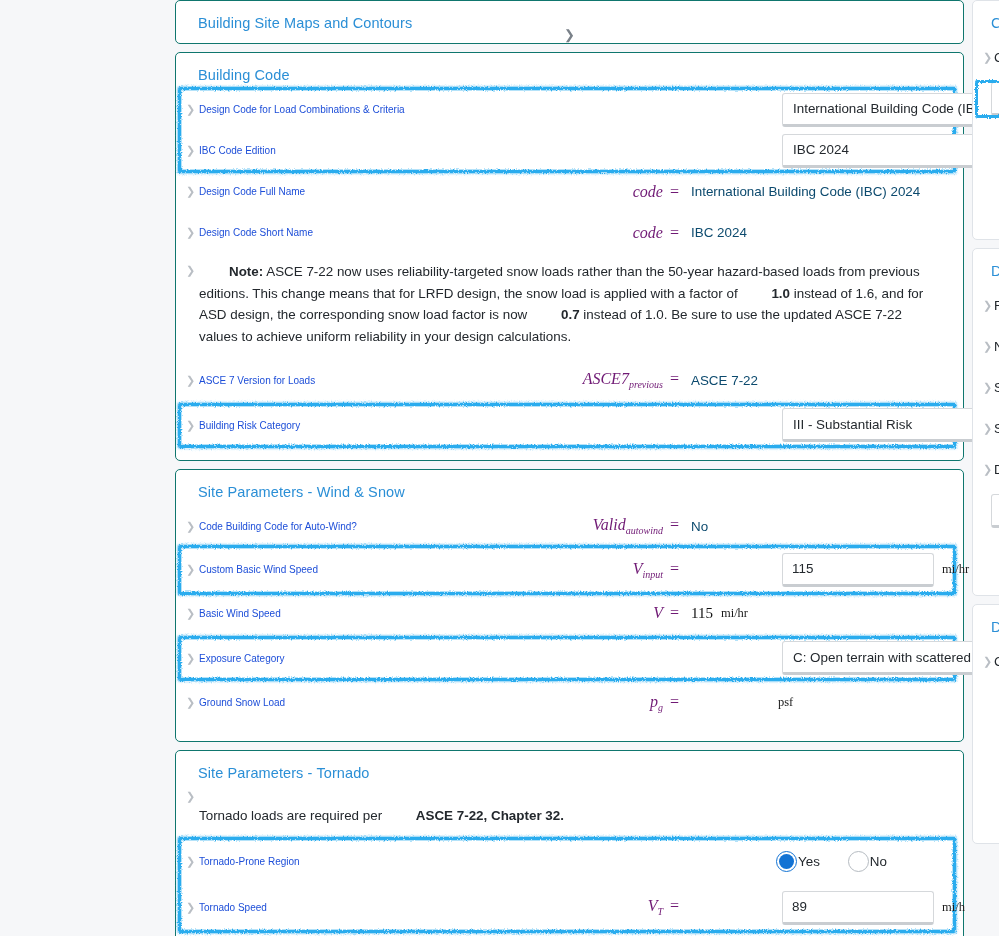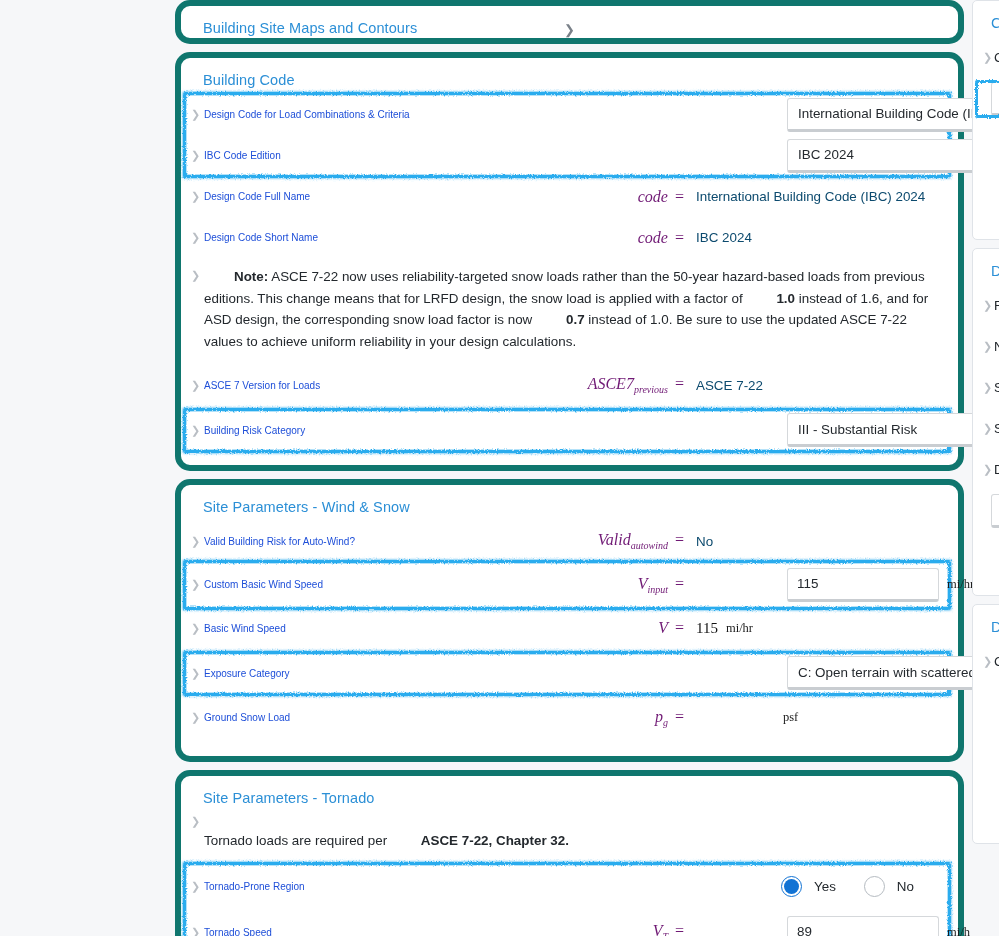--- a/index.html
+++ b/index.html
@@ -18,22 +18,22 @@
 
   
   .main-col {
     position: absolute;
     left: 175px; top: 0px;
     width: 789px;
   }
 
   .card {
     background: #ffffff;
-    border: 6px solid #0f766e;
-    border-radius: 15px;
+    border: 1px solid #0f766e;
+    border-radius: 5px;
     margin-bottom: 8px;
     position: relative;
   }
 
   .card-title {
     color: #2b8fd6;
     font-size: 14.5px;
     padding: 14px 0 6px 22px;
     letter-spacing: .1px;
   }
@@ -160,21 +160,21 @@
   .radio.on { border-color: #1273d4; }
   .radio.on::after {
     content: "";
     width: 15px; height: 15px;
     border-radius: 50%;
     background: #1273d4;
   }
   .radio-label {
     font-size: 13.4px;
     color: #23282d;
-    padding: 0 28px 0 12px;
+    padding: 0 28px 0 1px;
   }
 
   
   .hl { position: relative; }
   .hl::before {
     content: "";
     position: absolute;
     left: 2px; right: 7px; top: -2px; bottom: -2px;
     border: 3px solid #2bacee;
     border-radius: 2px;
@@ -322,21 +322,21 @@
         </div>
       </div>
       <div class="card-pad-bottom"></div>
     </div>
 
     <div class="card">
       <div class="card-title">Site Parameters - Wind &amp; Snow</div>
 
       <div class="row">
         <span class="caret">❯</span>
-        <span class="rowlabel">Valid Building Risk for Auto-Wind?</span>
+        <span class="rowlabel">Code Building Code for Auto-Wind?</span>
         <span class="sym"><span>Valid</span><sub>autowind</sub><span class="eq">=</span></span>
         <span class="valtxt">No</span>
       </div>
 
       <div class="hl">
         <div class="row" style="min-height:46px;">
           <span class="caret">❯</span>
           <span class="rowlabel">Custom Basic Wind Speed</span>
           <span class="sym"><span>V</span><sub>input</sub><span class="eq">=</span></span>
           <div class="pos-input">

